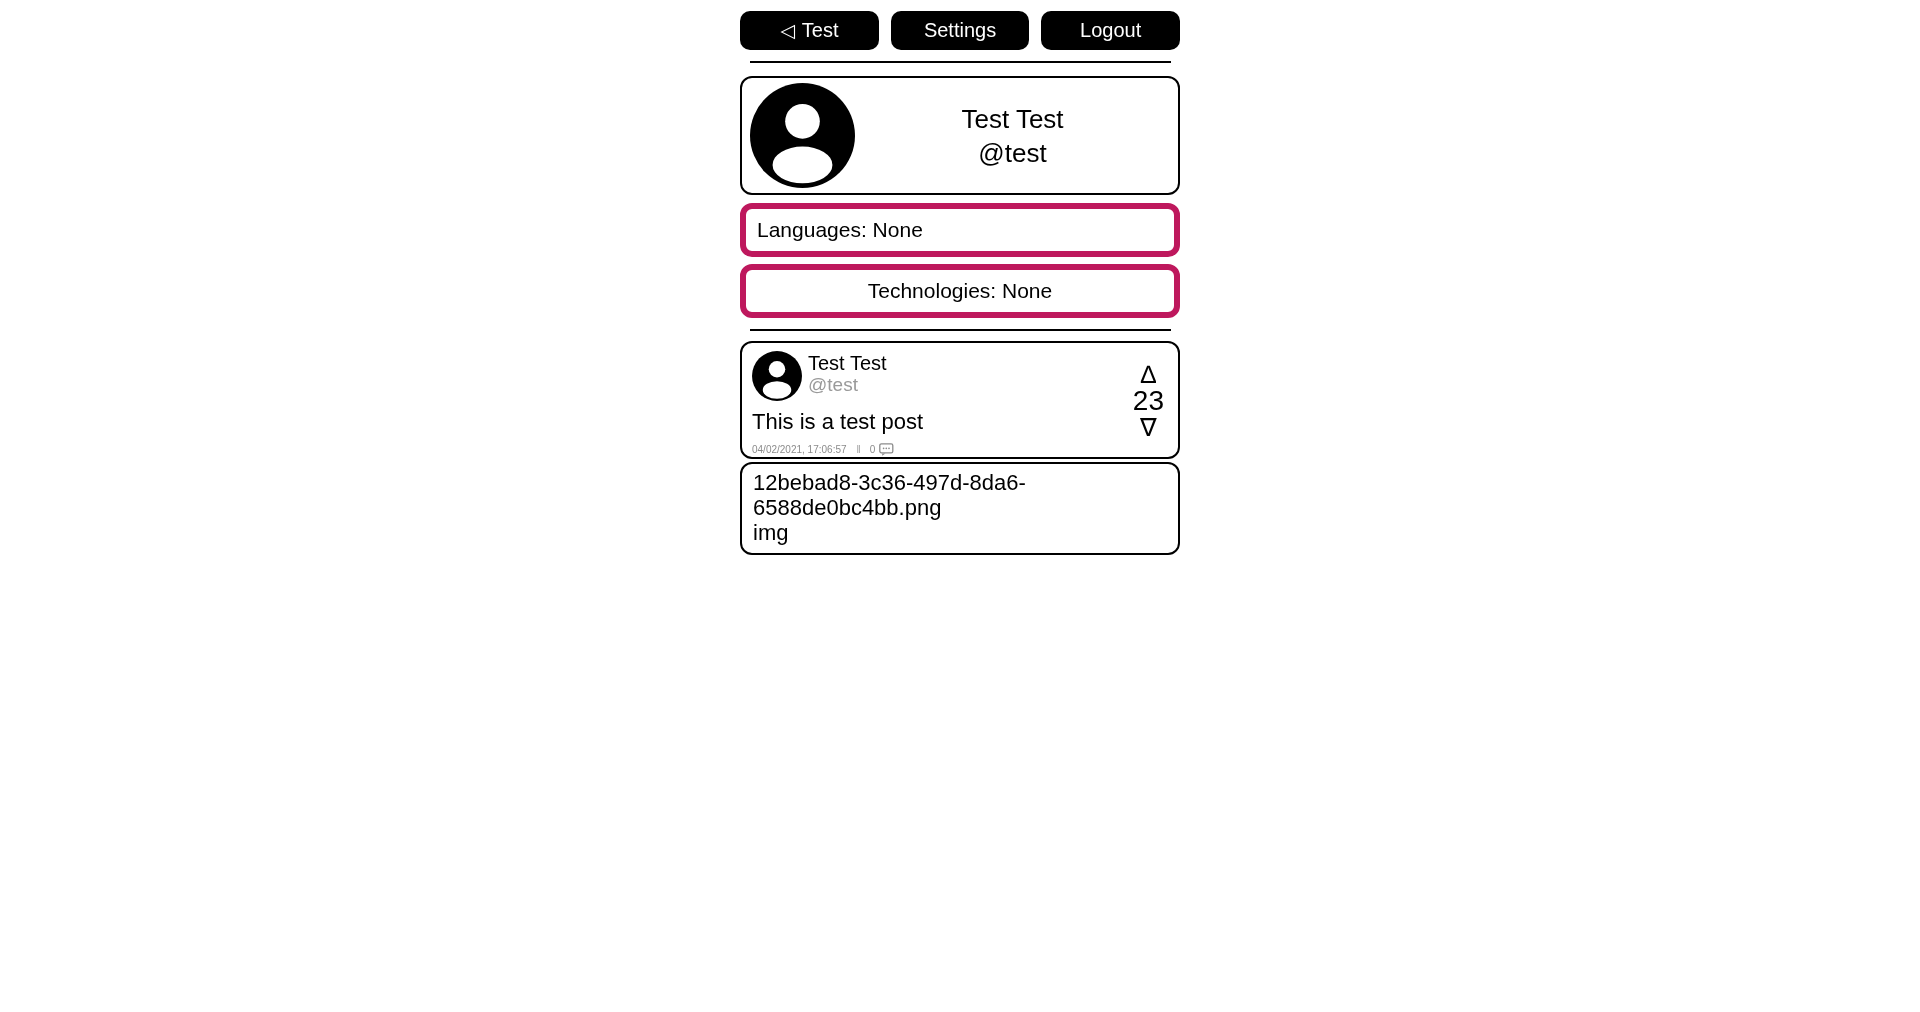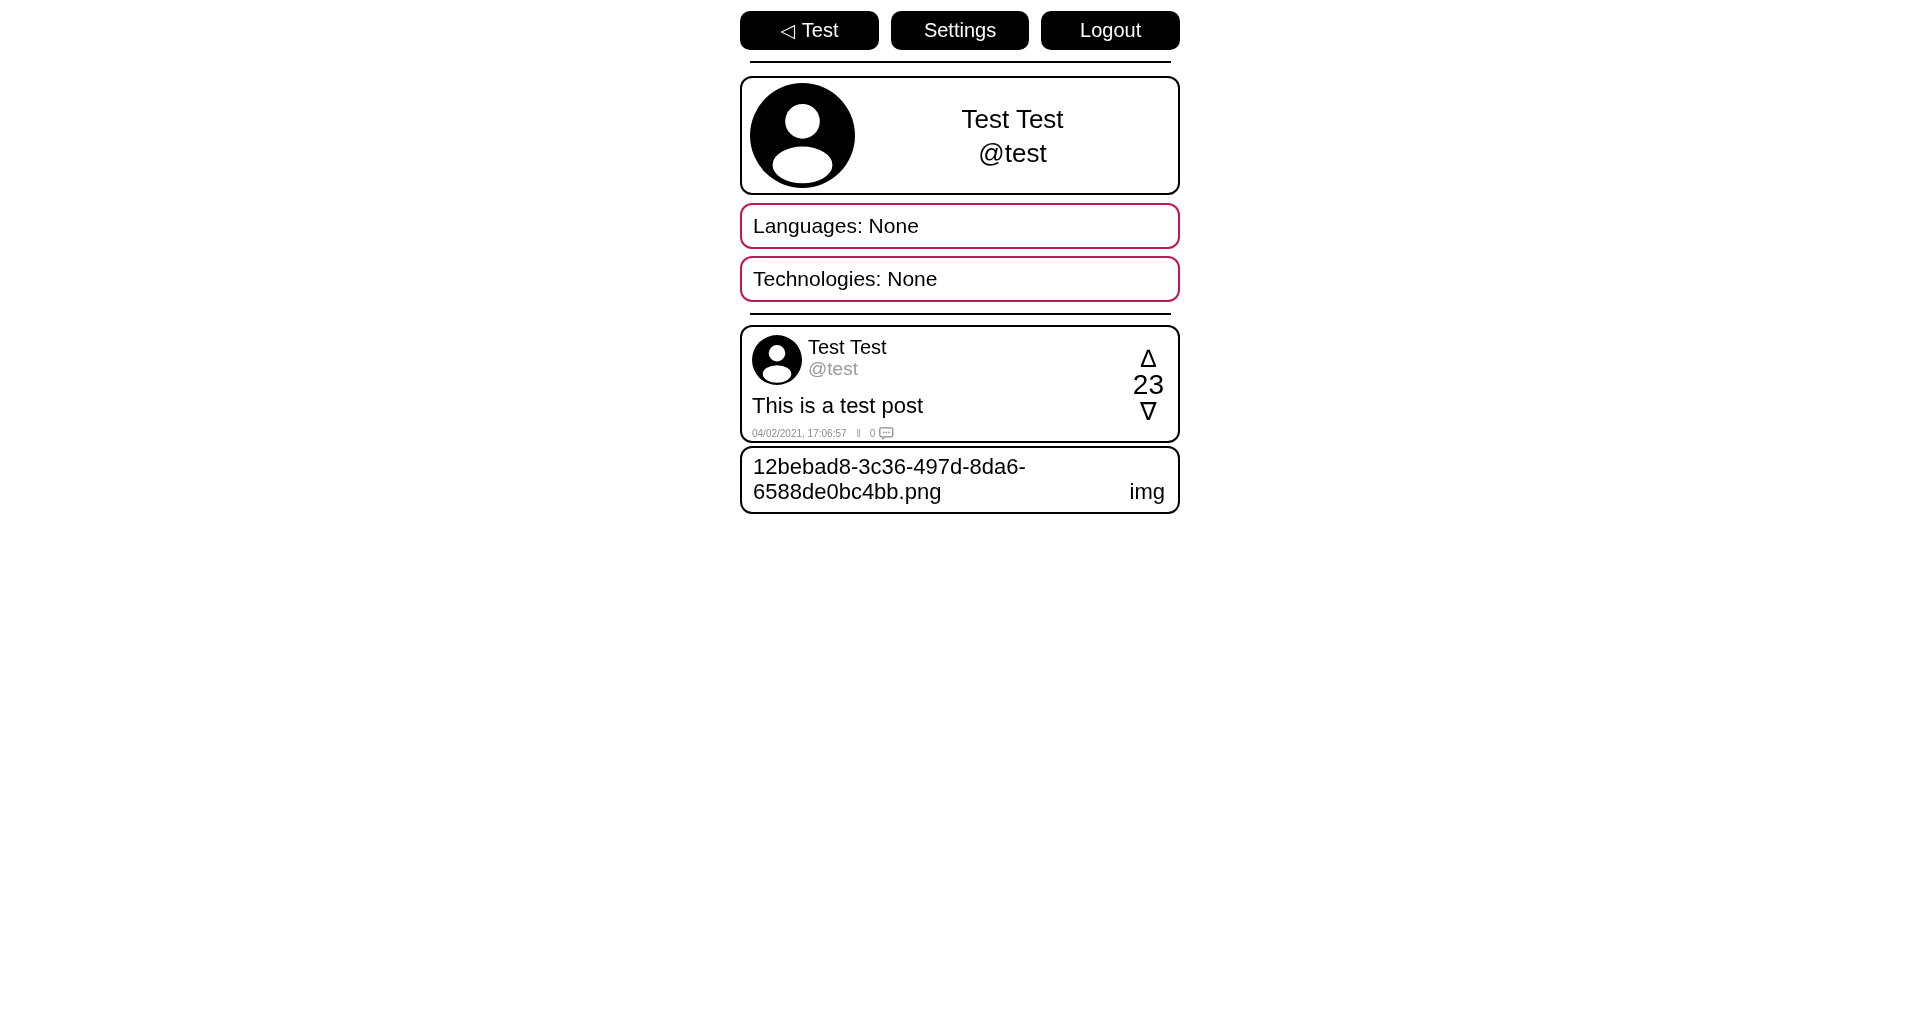--- a/index.html
+++ b/index.html
@@ -28,24 +28,24 @@
     border: 2px solid #000; border-radius: 12px; height: 119px; width: 440px;
     display: flex; align-items: center; padding: 0 8px;
   }
   .avatar { display: inline-block; line-height: 0; }
   .avatar-lg svg { width: 105px; height: 105px; }
   .avatar-sm svg { width: 50px; height: 50px; }
   .profile-names { flex: 1; text-align: center; font-size: 26px; line-height: 34px; }
 
   
   .info-box {
-    border: 2px solid #be185d; border-radius: 12px; width: 440px;
+    border: 6px solid #be185d; border-radius: 12px; width: 440px;
     padding: 9px 11px; font-size: 21px; margin-top: 8px;
   }
-  .info-box + .info-box { margin-top: 7px; }
+  .info-box + .info-box { margin-top: 7px; text-align: center; }
 
   
   .post-card {
     border: 2px solid #000; border-radius: 12px; width: 440px; height: 118px;
     display: flex; justify-content: space-between;
     padding: 8px 14px 0 10px;
   }
   .post-header { display: flex; gap: 6px; }
   .post-author { padding-top: 1px; }
   .post-author-name { font-size: 20px; line-height: 22px; }
@@ -63,21 +63,21 @@
     display: flex; flex-direction: column; align-items: center;
     justify-content: space-between; padding: 11px 0 18px;
   }
   .vote-glyph { font-size: 25px; line-height: 1; cursor: pointer; }
   .vote-score { font-size: 28px; line-height: 1; }
 
   
   .attachment-box {
     border: 2px solid #000; border-radius: 12px; width: 440px; min-height: 60px;
     margin-top: 3px; display: flex; justify-content: space-between;
-    align-items: flex-end; padding: 6px 13px 8px 11px; cursor: pointer;
+    align-items: flex-start; padding: 6px 13px 8px 11px; cursor: pointer; flex-direction: column;
   }
   .attachment-name { font-size: 22px; line-height: 25px; width: 285px; overflow-wrap: break-word; }
   .attachment-type { font-size: 22px; line-height: 25px; }
 </style>
 </head>
 <body>
 
 <div class="page">
 
   <nav class="top-nav">

